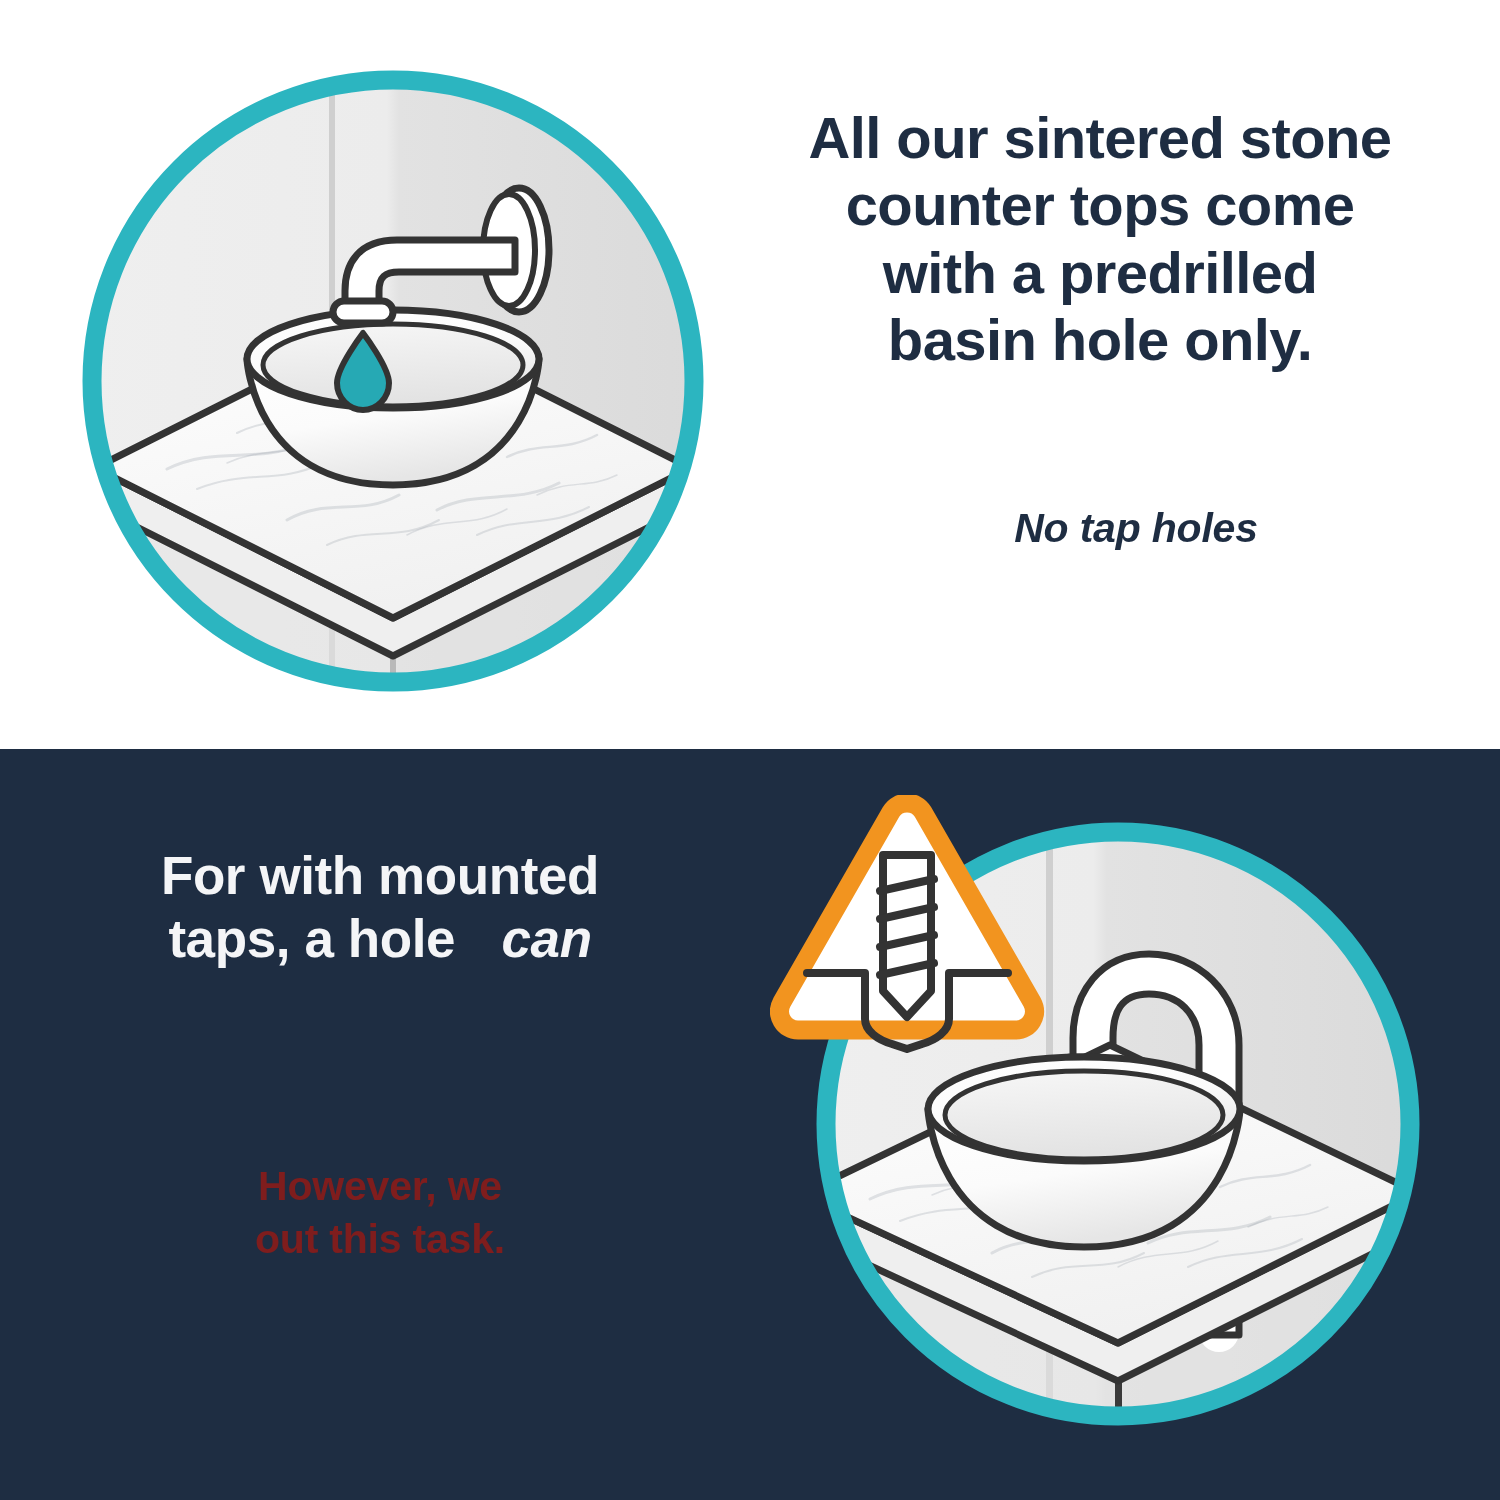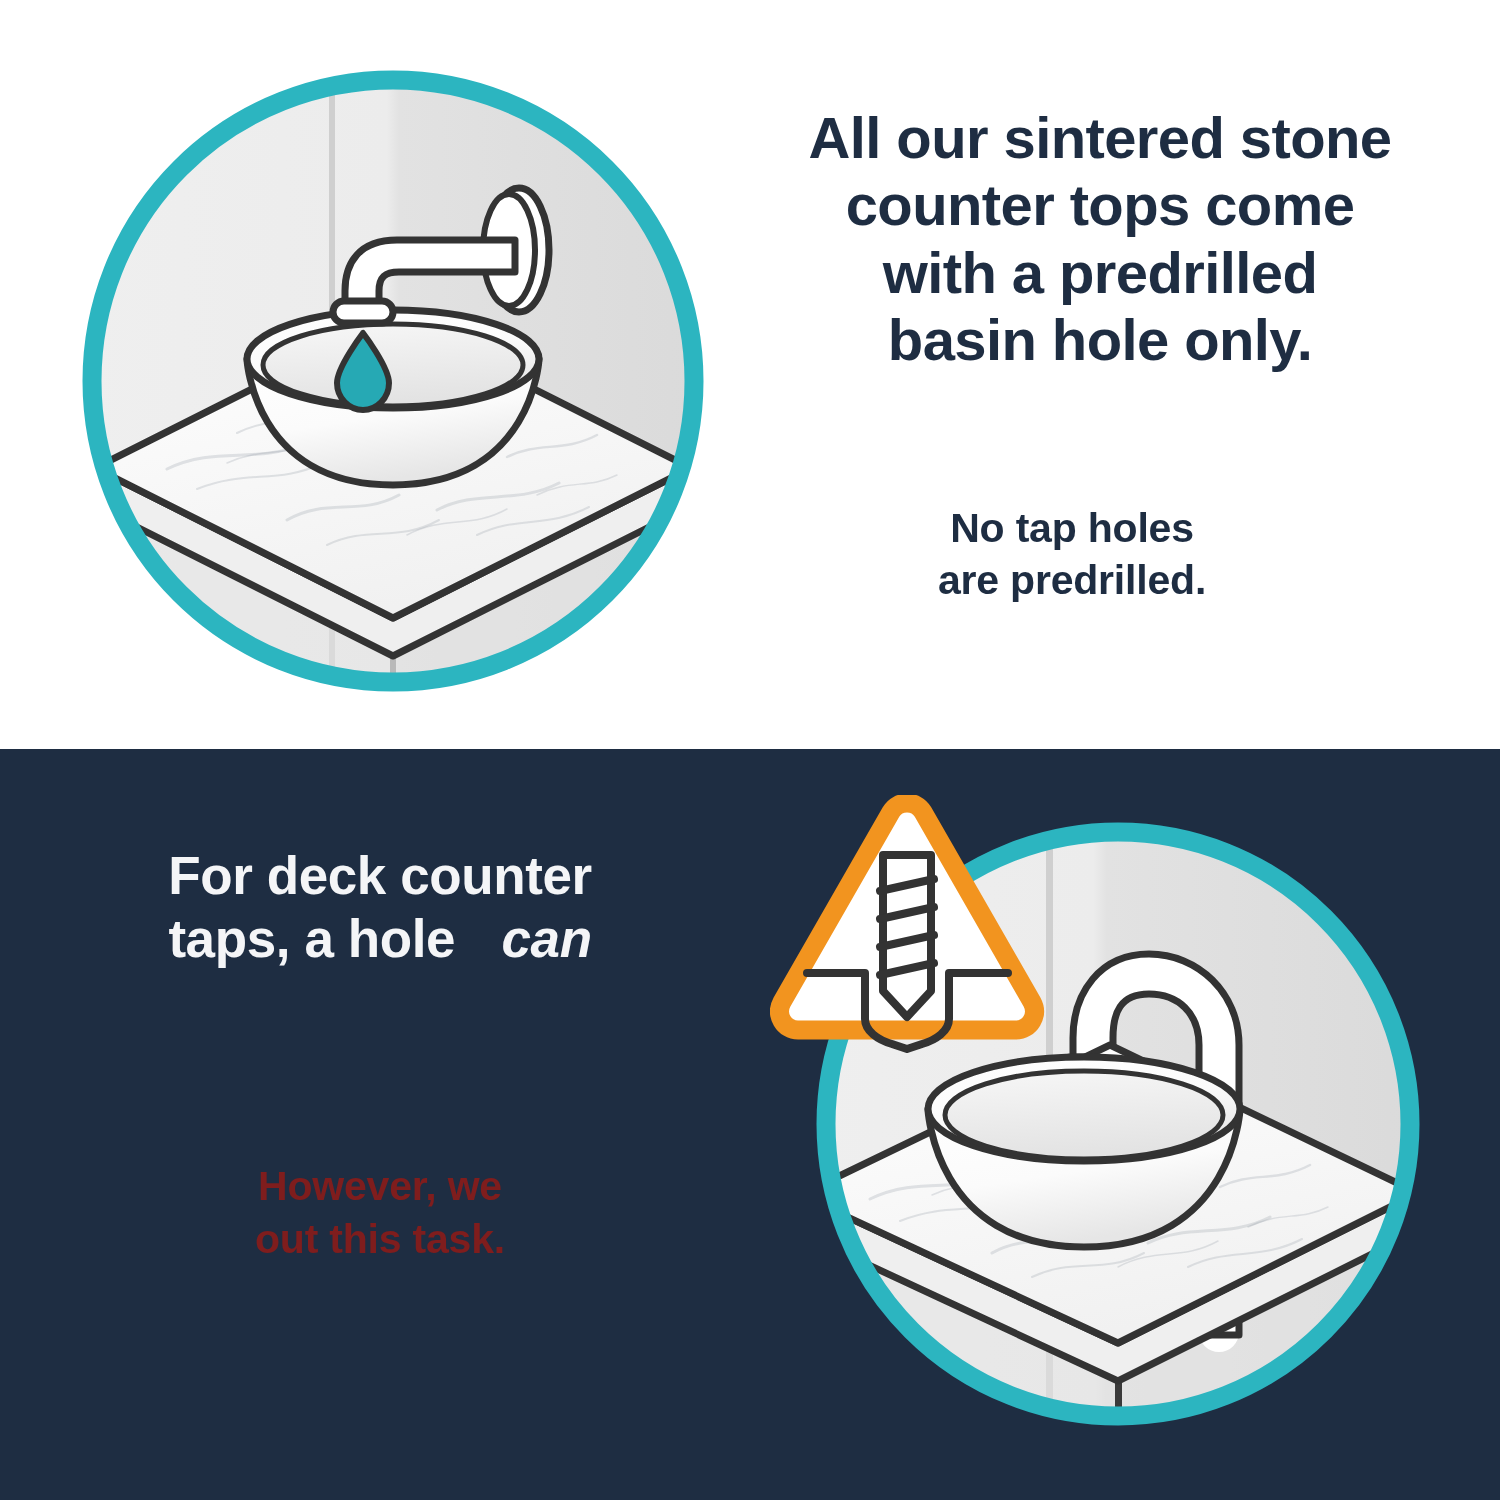--- a/index.html
+++ b/index.html
@@ -48,28 +48,29 @@
     left: 720px; top: 104px;
     width: 760px;
     text-align: center;
     color: #1e2d42;
     font-size: 58px;
     font-weight: bold;
     line-height: 1.16;
     letter-spacing: -0.6px;
   }
   #subtext-top {
-    left: 752px; top: 502px;
+    left: 816px; top: 502px;
     width: 640px;
     text-align: center;
     color: #1e2d42;
     font-size: 41px;
     font-weight: bold;
     line-height: 1.28;
     letter-spacing: -0.2px;
+    font-style: italic;
   }
 
   #headline-bottom {
     left: 40px; top: 845px;
     width: 680px;
     text-align: center;
     color: #f4f5f7;
     font-size: 53px;
     font-weight: bold;
     line-height: 1.18;
@@ -190,29 +191,28 @@
 
     <div class="text-block" id="headline-top">
       <span class="line">All our sintered stone</span>
       <span class="line">counter tops come</span>
       <span class="line">with a predrilled</span>
       <span class="line">basin hole only.</span>
     </div>
 
     <div class="text-block" id="subtext-top">
       <span class="line">No tap holes</span>
-      <span class="line">are predrilled.</span>
     </div>
   </div>
 
   <div class="panel-bottom">
   </div>
 
   <div class="text-block" id="headline-bottom">
-    <span class="line">For deck counter</span>
+    <span class="line">For with mounted</span>
     <span class="line"><span>taps, a hole </span><span class="emph">can</span></span>
   </div>
 
   <div class="text-block" id="subtext-bottom">
     <span class="line">However, we</span>
     <span class="line">out this task.</span>
   </div>
 
   <div class="illus" id="illus-bottom">
     <svg viewBox="0 0 660 640" width="660" height="640" xmlns="http://www.w3.org/2000/svg">

